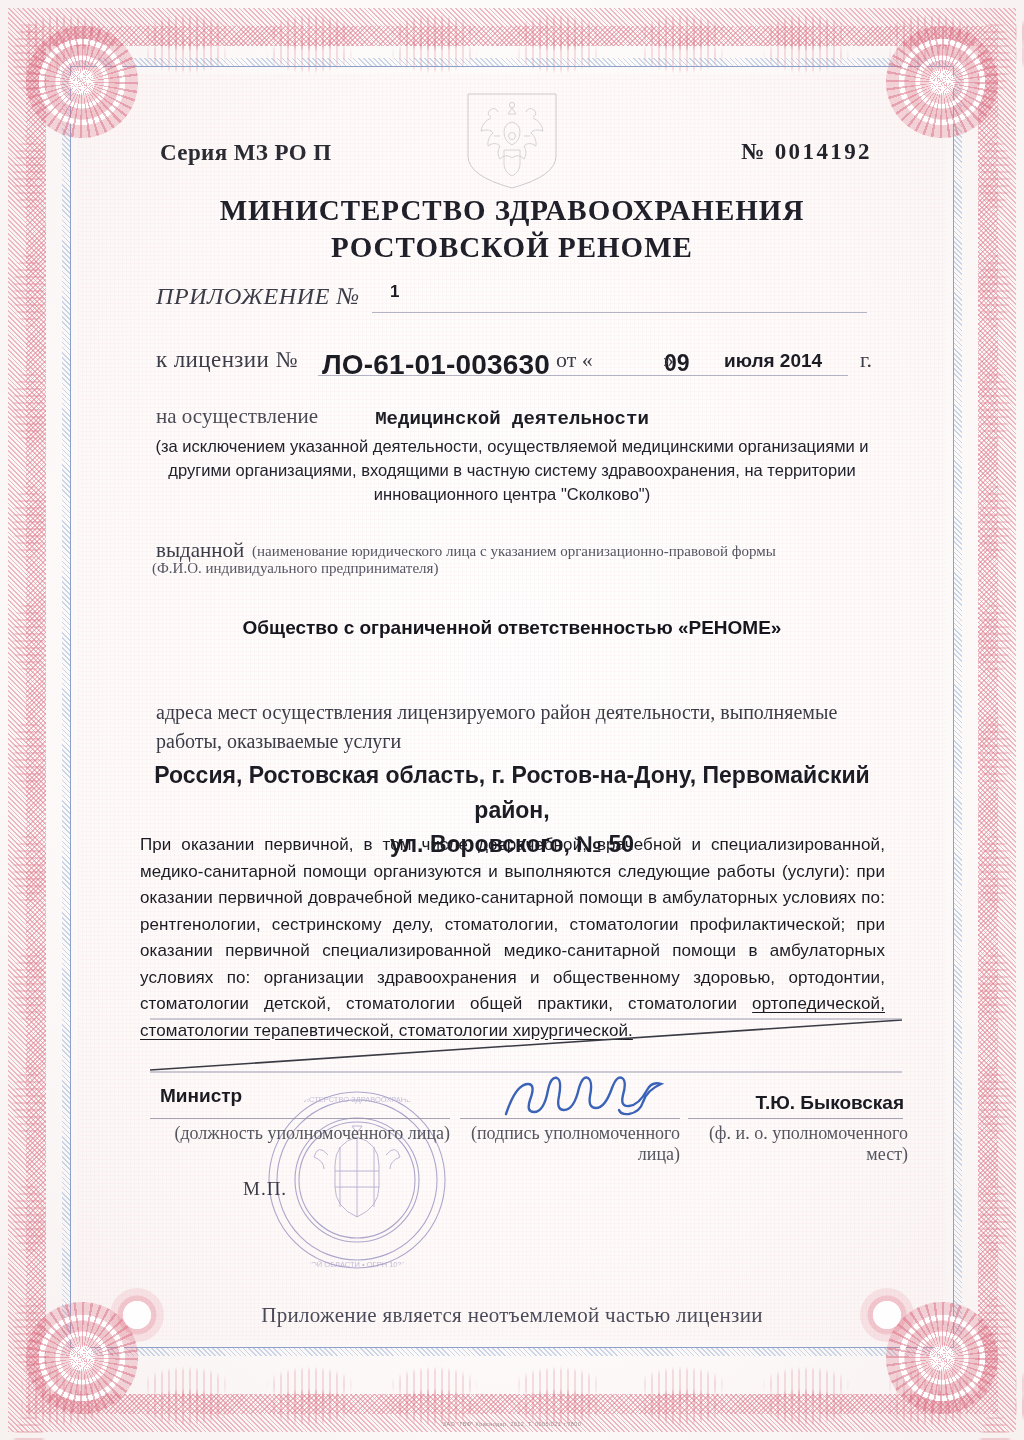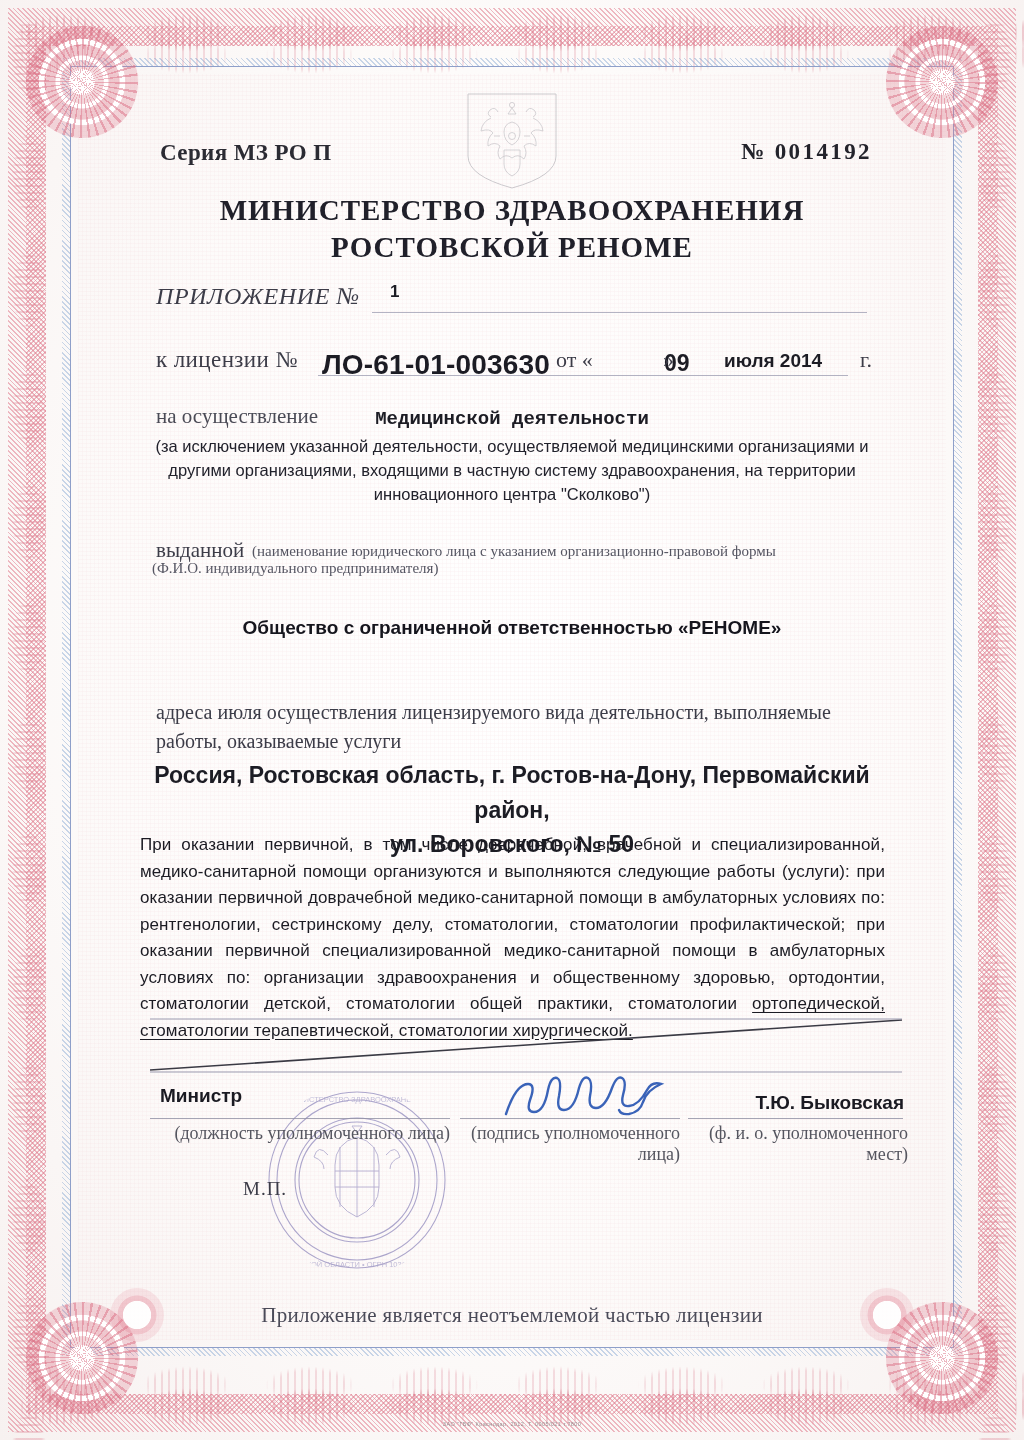--- a/index.html
+++ b/index.html
@@ -282,21 +282,21 @@
 
     <div class="row lbl osu-lbl">на осуществление</div>
     <div class="activity">Медицинской деятельности</div>
     <div class="activity-sub">(за исключением указанной деятельности, осуществляемой медицинскими организациями и другими организациями, входящими в частную систему здравоохранения, на территории инновационного центра "Сколково")</div>
 
     <div class="row lbl vyd-lbl">выданной</div>
     <div class="vyd-note">(наименование юридического лица с указанием организационно-правовой формы</div>
     <div class="vyd-note2">(Ф.И.О. индивидуального предпринимателя)</div>
     <div class="orgname">Общество с ограниченной ответственностью «РЕНОМЕ»</div>
 
-    <div class="addr-lbl">адреса июля осуществления лицензируемого вида деятельности, выполняемые работы, оказываемые услуги</div>
+    <div class="addr-lbl">адреса мест осуществления лицензируемого район деятельности, выполняемые работы, оказываемые услуги</div>
     <div class="addr-val">
       <div>Россия, Ростовская область, г. Ростов-на-Дону, Первомайский район,</div>
       <div>ул. Воровского, № 50</div>
     </div>
 
     <div class="body-text">
       <span>При оказании первичной, в том числе доврачебной, врачебной и специализированной, медико-санитарной помощи организуются и выполняются следующие работы (услуги): при оказании первичной доврачебной медико-санитарной помощи в амбулаторных условиях по: рентгенологии, сестринскому делу, стоматологии, стоматологии профилактической; при оказании первичной специализированной медико-санитарной помощи в амбулаторных условиях по: организации здравоохранения и общественному здоровью, ортодонтии, стоматологии детской, стоматологии общей практики, стоматологии</span>
       <span class="last">ортопедической, стоматологии терапевтической, стоматологии хирургической.</span>
     </div>
 

